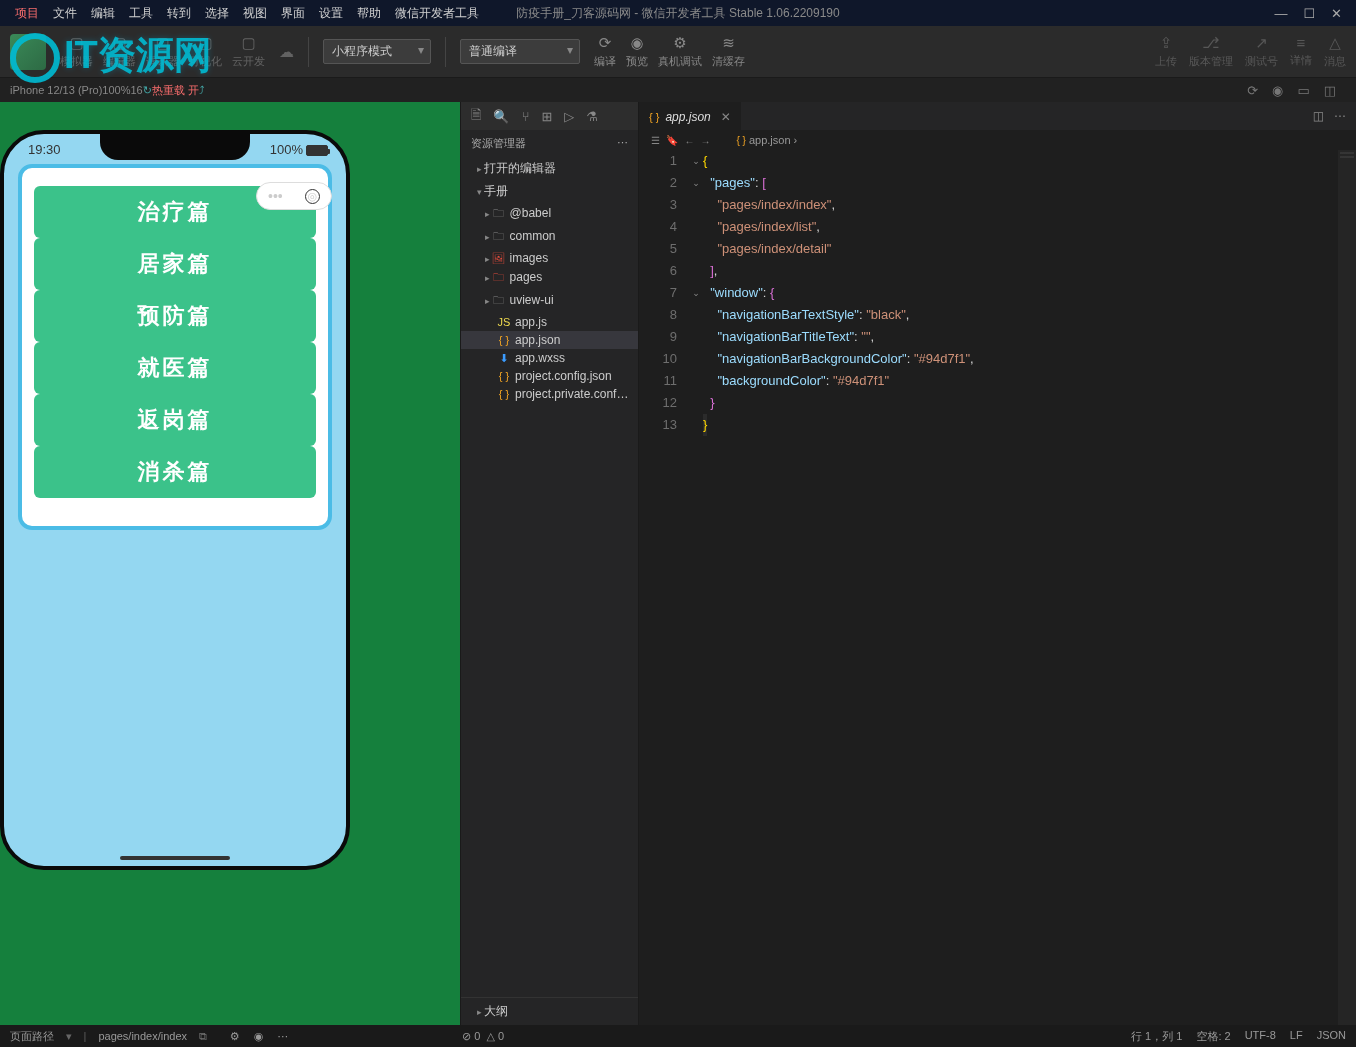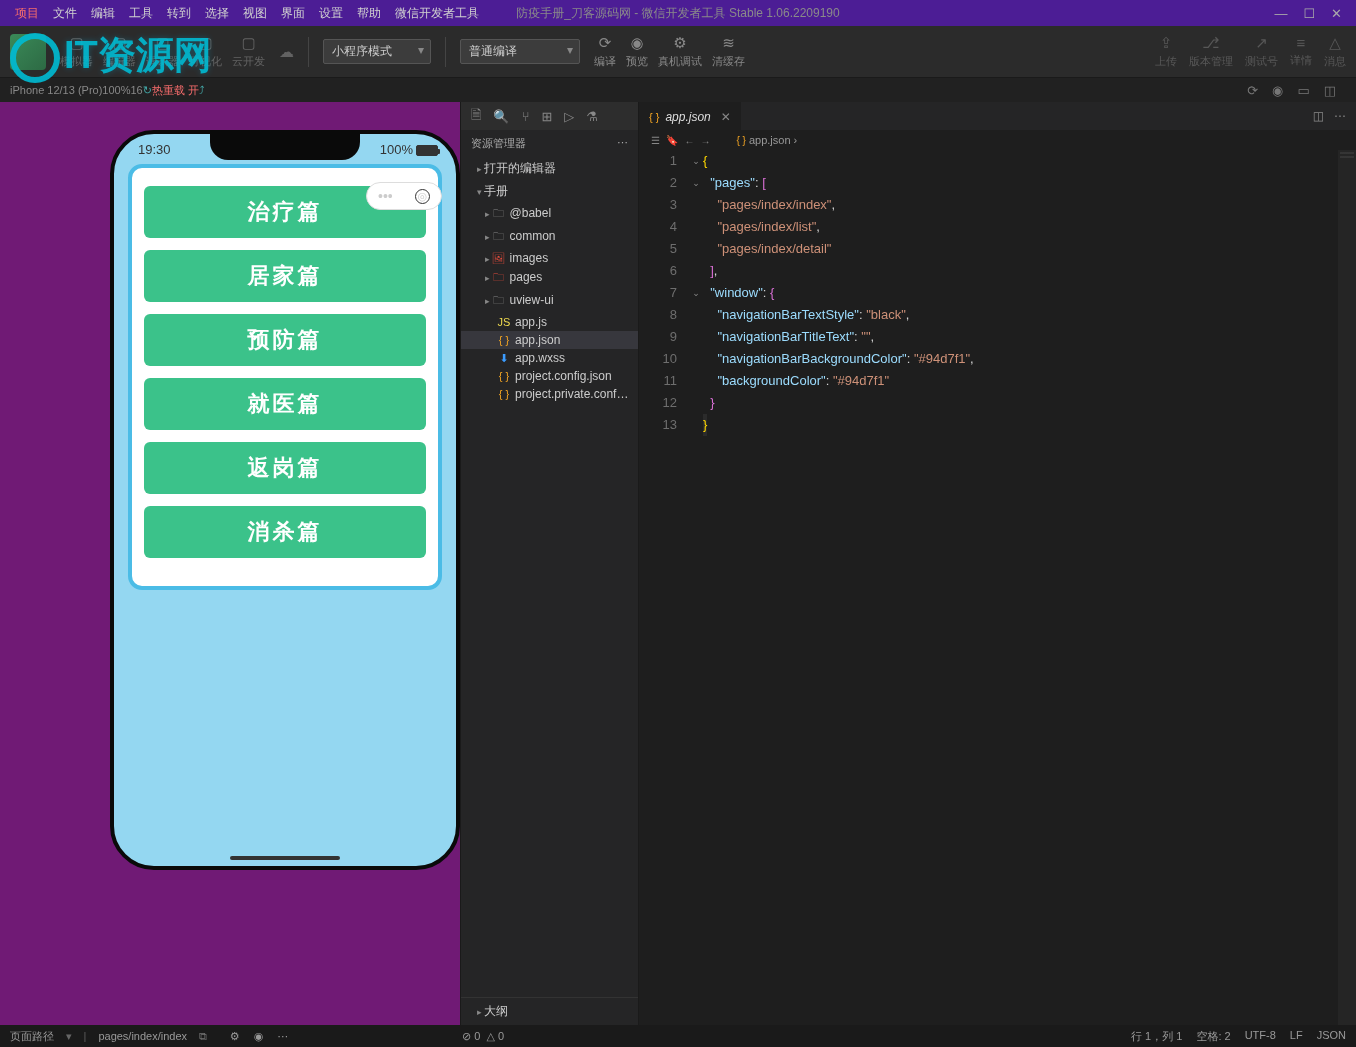--- a/index.html
+++ b/index.html
@@ -3,21 +3,21 @@
 <meta charset="utf-8">
 <style>
 * { margin:0; padding:0; box-sizing:border-box; font-family:"Microsoft YaHei",Arial,sans-serif; }
 body { background:#2b2b2b; color:#ccc; width:1356px; height:1047px; overflow:hidden; font-size:12px; position:relative; }
 
 
 .watermark { position:absolute; top:30px; left:10px; font-size:38px; font-weight:bold; color:#00bcd4; opacity:.9; z-index:100; text-shadow:0 0 6px rgba(0,200,255,.3); pointer-events:none; }
 .watermark .wm-circle { display:inline-block; border:6px solid #00bcd4; border-radius:50%; width:50px; height:50px; vertical-align:middle; margin-right:4px; }
 
 
-.titlebar { height:26px; background:#4c1d95; display:flex; align-items:center; padding:0 8px; font-size:12px; }
+.titlebar { height:26px; background:#0f172a; display:flex; align-items:center; padding:0 8px; font-size:12px; }
 .titlebar .menu-items { display:flex; gap:0; }
 .titlebar .menu-items span { padding:0 7px; color:#d0d0d0; cursor:default; }
 .titlebar .menu-items span:first-child { color:#f56c6c; }
 .titlebar .title { position:absolute; left:50%; transform:translateX(-50%); color:#8a8a8a; }
 .titlebar .win-controls { margin-left:auto; display:flex; gap:16px; padding-right:6px; color:#aaa; font-size:13px; }
 
 
 .toolbar { height:52px; background:#2b2b2b; border-bottom:1px solid #1a1a1a; display:flex; align-items:center; padding:0 10px; gap:14px; }
 .toolbar .avatar { width:36px; height:36px; border-radius:4px; background:linear-gradient(135deg,#3a8a58,#2d6a44); }
 .toolbar .sep { width:1px; height:30px; background:#444; }
@@ -29,36 +29,36 @@
 .toolbar .right-tools .tb-btn { opacity:.4; }
 
 
 .device-bar { height:24px; background:#212121; display:flex; align-items:center; padding:0 10px; gap:0; color:#888; font-size:11px; }
 .device-bar .dev-ic { color:#777; font-size:13px; cursor:pointer; }
 .device-bar .dev-right { margin-left:auto; display:flex; gap:14px; padding-right:10px; }
 .device-bar .hot { color:#f56c6c; }
 
 
 .main { display:flex; height:calc(100% - 26px - 52px - 24px - 22px); }
-.preview-pane { width:460px; background:#701a75; display:flex; justify-content:flex-end; padding-top:28px; }
+.preview-pane { width:460px; background:#15803d; display:flex; justify-content:flex-start; padding-top:28px; }
 .explorer-pane { width:178px; background:#252526; display:flex; flex-direction:column; border-left:1px solid #1a1a1a; }
 .editor-pane { flex:1; background:#1e1e1e; display:flex; flex-direction:column; border-left:1px solid #1a1a1a; }
 
 
 .phone { width:350px; height:740px; background:#94d7f1; border-radius:44px; position:relative; border:4px solid #0a0a0a; overflow:hidden; }
 .phone .notch { position:absolute; top:0; left:50%; transform:translateX(-50%); width:150px; height:26px; background:#0a0a0a; border-radius:0 0 18px 18px; }
 .phone .stat { position:absolute; top:8px; font-size:13px; color:#333; font-weight:500; }
 .phone .stat.l { left:24px; } .phone .stat.r { right:18px; }
 .phone .stat.r .batt { display:inline-block; width:22px; height:11px; border:1px solid #333; border-radius:2px; background:#333; vertical-align:middle; margin-left:3px; position:relative; }
 .phone .stat.r .batt::after { content:""; position:absolute; right:-3px; top:3px; width:2px; height:5px; background:#333; border-radius:0 1px 1px 0; }
 .phone .capsule { position:absolute; top:48px; right:14px; width:76px; height:28px; background:#fff; border:1px solid #ddd; border-radius:14px; display:flex; align-items:center; justify-content:space-around; font-size:14px; }
 .phone .capsule span:last-child { font-size:11px; border:1.5px solid #333; border-radius:50%; width:15px; height:15px; display:flex; align-items:center; justify-content:center; }
 .phone .app-title { text-align:center; margin-top:100px; font-size:36px; font-weight:900; color:#29a0c8; text-shadow:-2px -2px 0 #fff,2px -2px 0 #fff,-2px 2px 0 #fff,2px 2px 0 #fff,-3px 0 0 #fff,3px 0 0 #fff,0 -3px 0 #fff,0 3px 0 #fff; letter-spacing:2px; }
 .phone .card { margin:30px 14px 0; background:#fff; border:4px solid #4bbce6; border-radius:14px; padding:18px 12px; }
-.phone .card .btn { background:#3bc28a; color:#fff; font-size:22px; font-weight:bold; text-align:center; padding:11px 0; border-radius:6px; margin-bottom:12px; letter-spacing:3px; cursor:pointer; }
+.phone .card .btn { background:#3bc28a; color:#fff; font-size:22px; font-weight:bold; text-align:center; padding:11px 0; border-radius:6px; letter-spacing:3px; cursor:pointer; }
 .phone .card .btn:last-child { margin-bottom:10px; }
 .phone .home-ind { position:absolute; bottom:6px; left:50%; transform:translateX(-50%); width:110px; height:4px; background:#333; border-radius:3px; }
 
 
 .exp-iconbar { height:28px; display:flex; align-items:center; gap:12px; padding:0 10px; color:#888; background:#2d2d2d; }
 .exp-iconbar span { cursor:pointer; font-size:13px; }
 .exp-header { padding:6px 10px; display:flex; justify-content:space-between; color:#aaa; font-size:11px; }
 .exp-section { padding:3px 10px 3px 16px; color:#ccc; cursor:pointer; font-size:12px; }
 .exp-section::before { content:"▸ "; color:#888; font-size:9px; }
 .exp-section.open::before { content:"▾ "; }

